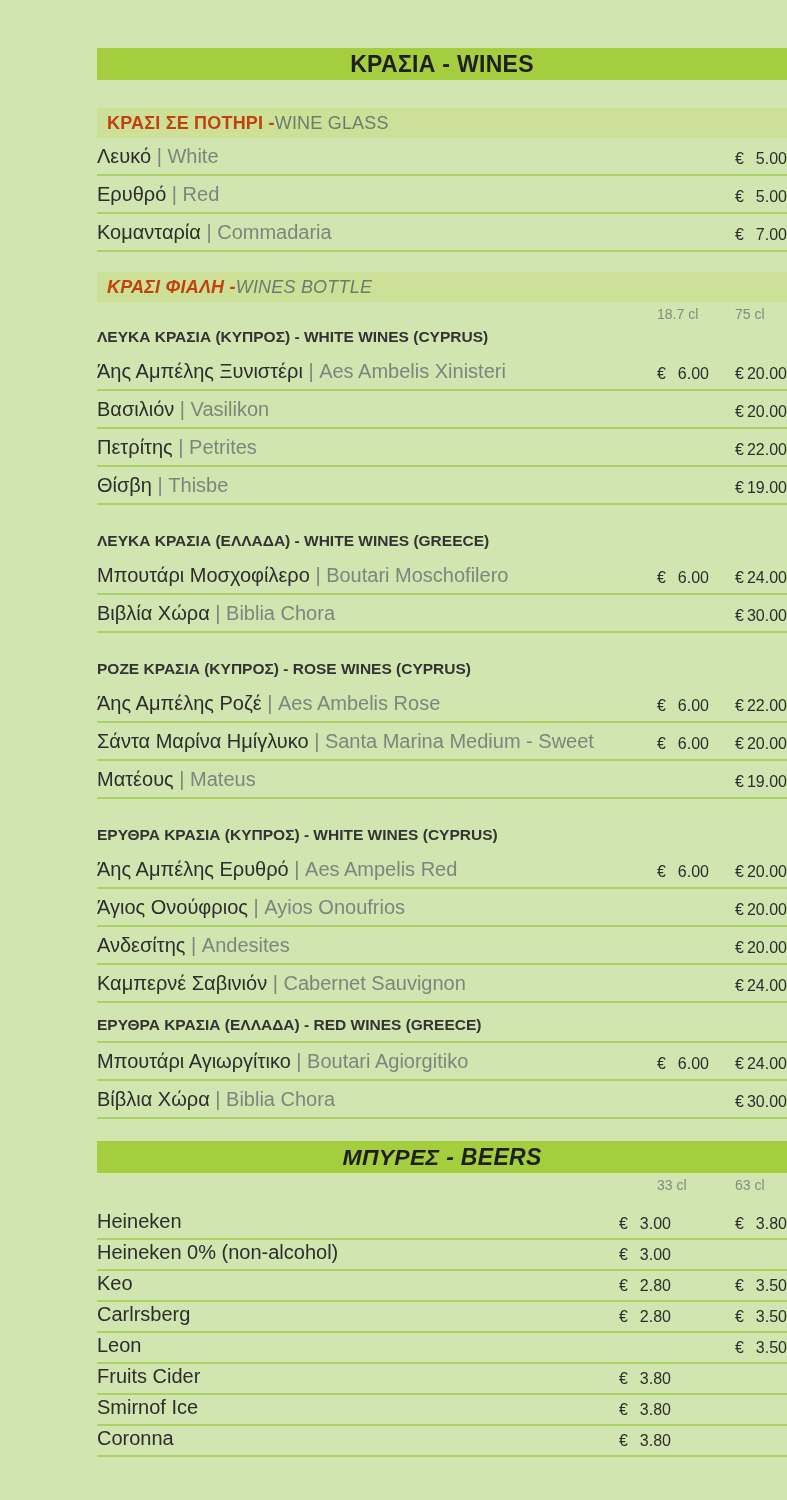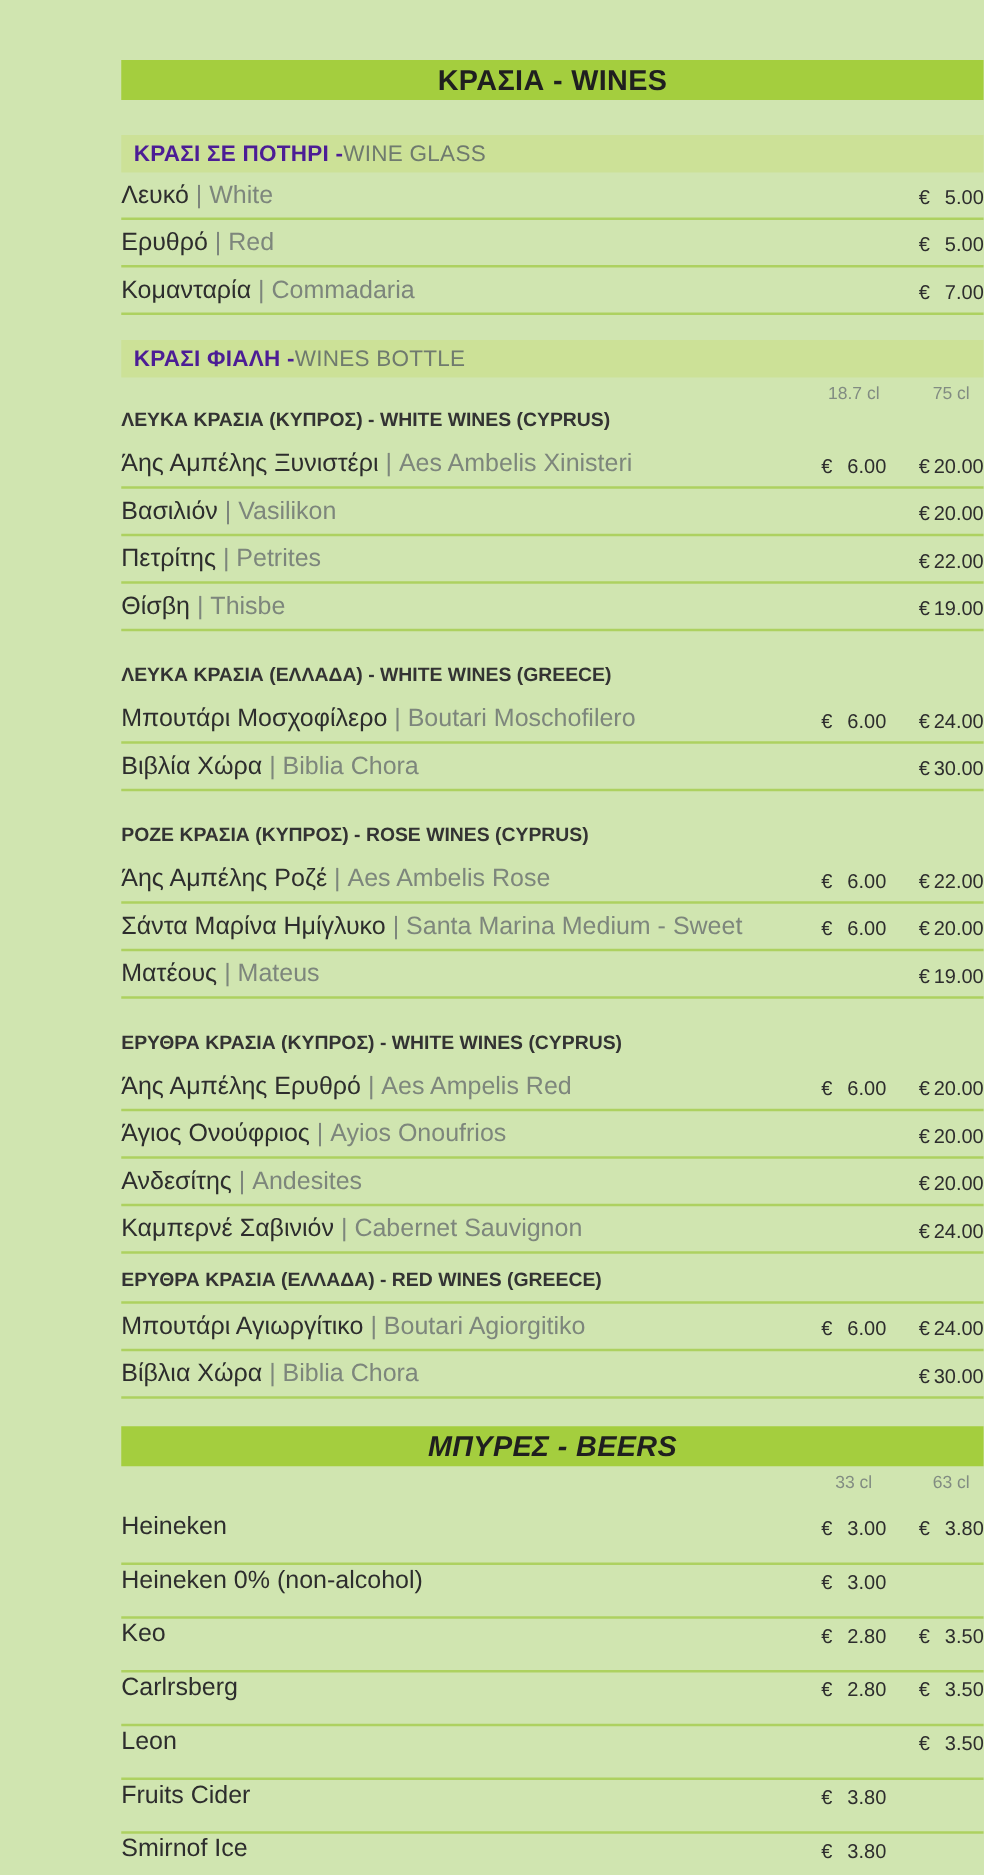--- a/index.html
+++ b/index.html
@@ -16,34 +16,34 @@
     display:flex; align-items:center; justify-content:center;
     font-size:23px; font-weight:600; color:#1f1f1f; letter-spacing:.3px;
   }
   .banner.beers { margin-top:22px;font-style:italic; }
 
   .subbanner {
     height:30px; margin-top:28px; background: var(--subbanner-bg, #cce197);
     display:flex; align-items:center; padding-left:10px; box-sizing:border-box;
     font-size:18px; font-weight:600; letter-spacing:.2px;
   }
-  .subbanner .gr { color:#4c1d95; }
+  .subbanner .gr { color:#c2410c; }
   .subbanner .en { color:#6f7a6e; font-weight:500; }
-  .subbanner.bottle { margin-top:20px; }
+  .subbanner.bottle { margin-top:20px;font-style:italic; }
 
   .cl-row { display:flex; justify-content:flex-end; margin-top:2px; height:20px; align-items:center; }
-  .cl-cell { width:52px; text-align:center; font-size:14px; color:#828c82; }
+  .cl-cell { width:52px; text-align:left; font-size:14px; color:#828c82; }
   .cl-cell.c1 { margin-right:26px; }
 
   .row {
     display:flex; align-items:flex-end;
     height:30px; padding-bottom:6px;
     border-bottom:2px solid var(--line, #add160);
   }
-  .row.beer { height:24px; padding-bottom:17px; }
+  .row.beer { height:24px; padding-bottom:5px;gap:38px; }
   .nm { font-size:20px; color:#2d2d2d; white-space:nowrap; }
   .nm .sep, .nm .en { color:#7d867c; }
   .spacer { flex:1; }
   .cell { width:52px; display:flex; justify-content:space-between; align-items:baseline;
           font-size:16px; color:#2d2d2d; white-space:nowrap; }
   .cell.c1 { margin-right:26px; }
 
   .ghead { margin:26px 0 6px; line-height:20px; font-size:15.5px; font-weight:600; color:#333; }
   .ghead.first { margin-top:3px; }
   .ghead.ruled { margin:12px 0 0; padding-bottom:6px; border-bottom:2px solid var(--line, #add160); }

